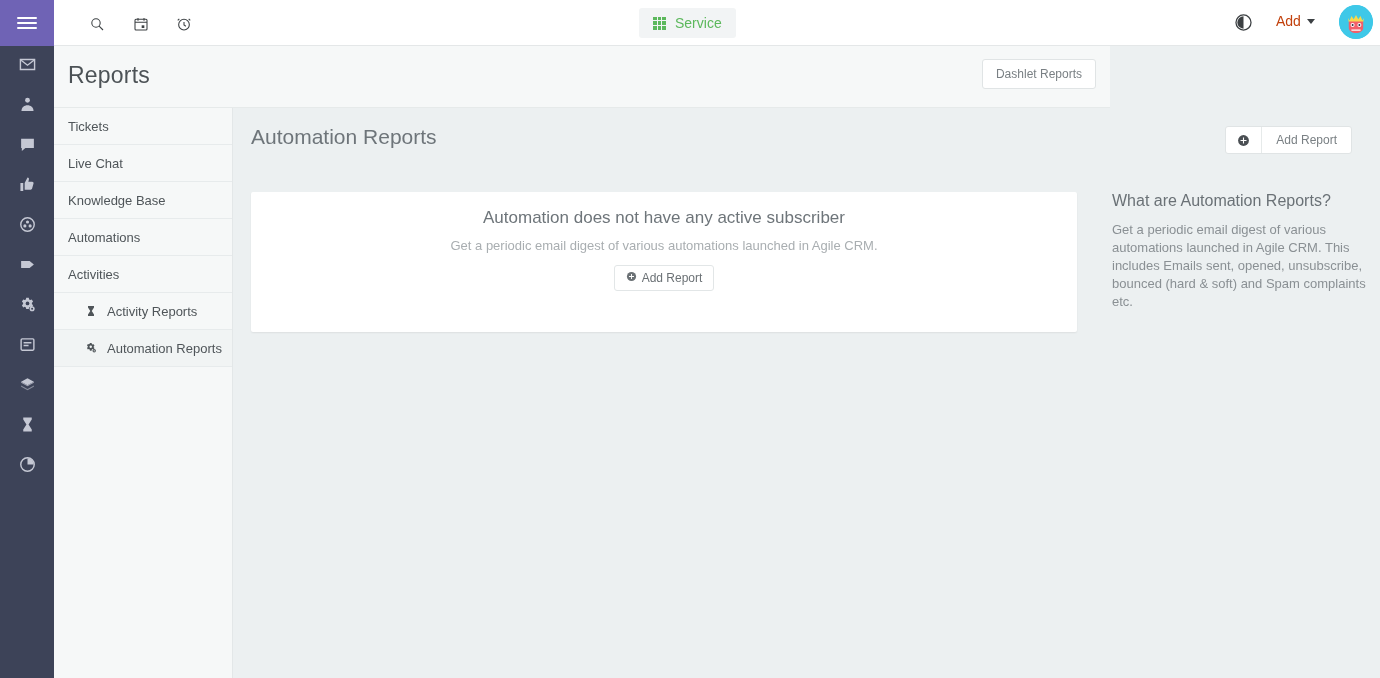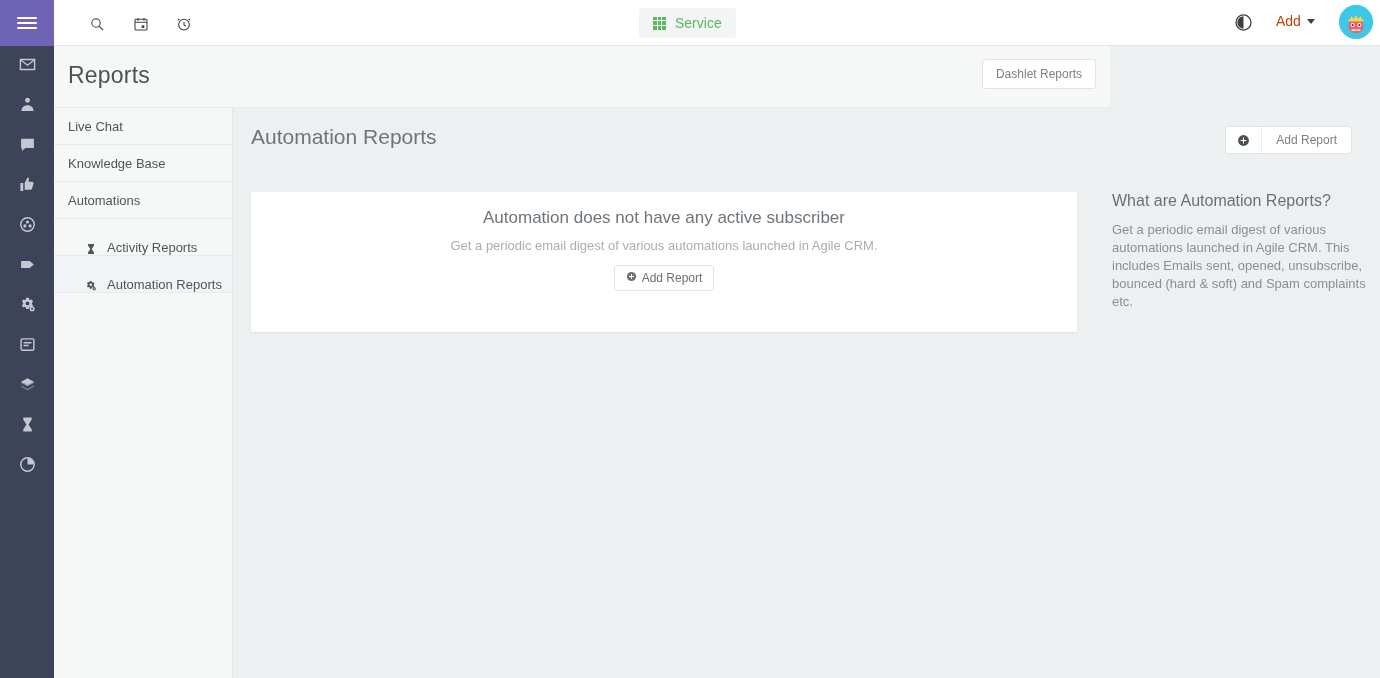--- a/index.html
+++ b/index.html
@@ -130,21 +130,21 @@
     border-right: 1px solid #e3e7e8;
   }
   .nav-item {
     height: 37px;
     display: flex; align-items: center;
     padding: 0 0 0 14px;
     border-bottom: 1px solid #e7ebec;
     font-size: 13px; color: #4f5559;
     cursor: pointer;
   }
-  .nav-item.sub { padding-left: 30px; gap: 9px; align-items: flex-end; }
+  .nav-item.sub { padding-left: 30px; gap: 9px; }
   .nav-item.sub .nav-ico {
     width: 14px; display: flex; align-items: center; justify-content: center;
   }
   .nav-item.sub .nav-ico svg { width: 12px; height: 12px; fill: #4f5559; }
   .nav-item.active { background: #f1f4f4; }
 
   
   #content {
     position: absolute; left: 233px; top: 108px;
     width: 1147px; height: 570px;
@@ -389,27 +389,33 @@
 </div>
 
 <div id="page-header">
   <div id="page-title">Reports</div>
   <div id="dashlet-reports-btn">Dashlet Reports</div>
 </div>
 
 <div id="reports-nav">
 
   <div class="nav-item">
+    <span>Tickets</span>
+  </div>
+  <div class="nav-item">
     <span>Live Chat</span>
   </div>
   <div class="nav-item">
     <span>Knowledge Base</span>
   </div>
   <div class="nav-item">
     <span>Automations</span>
+  </div>
+  <div class="nav-item">
+    <span>Activities</span>
   </div>
 
   <div class="nav-item sub">
     <span class="nav-ico">
       <svg viewBox="0 0 24 24">
           <path d="M6 2h12v3l-4.5 7L18 19v3H6v-3l4.5-7L6 5z"></path>
         </svg>
     </span>
     <span>Activity Reports</span>
   </div>

